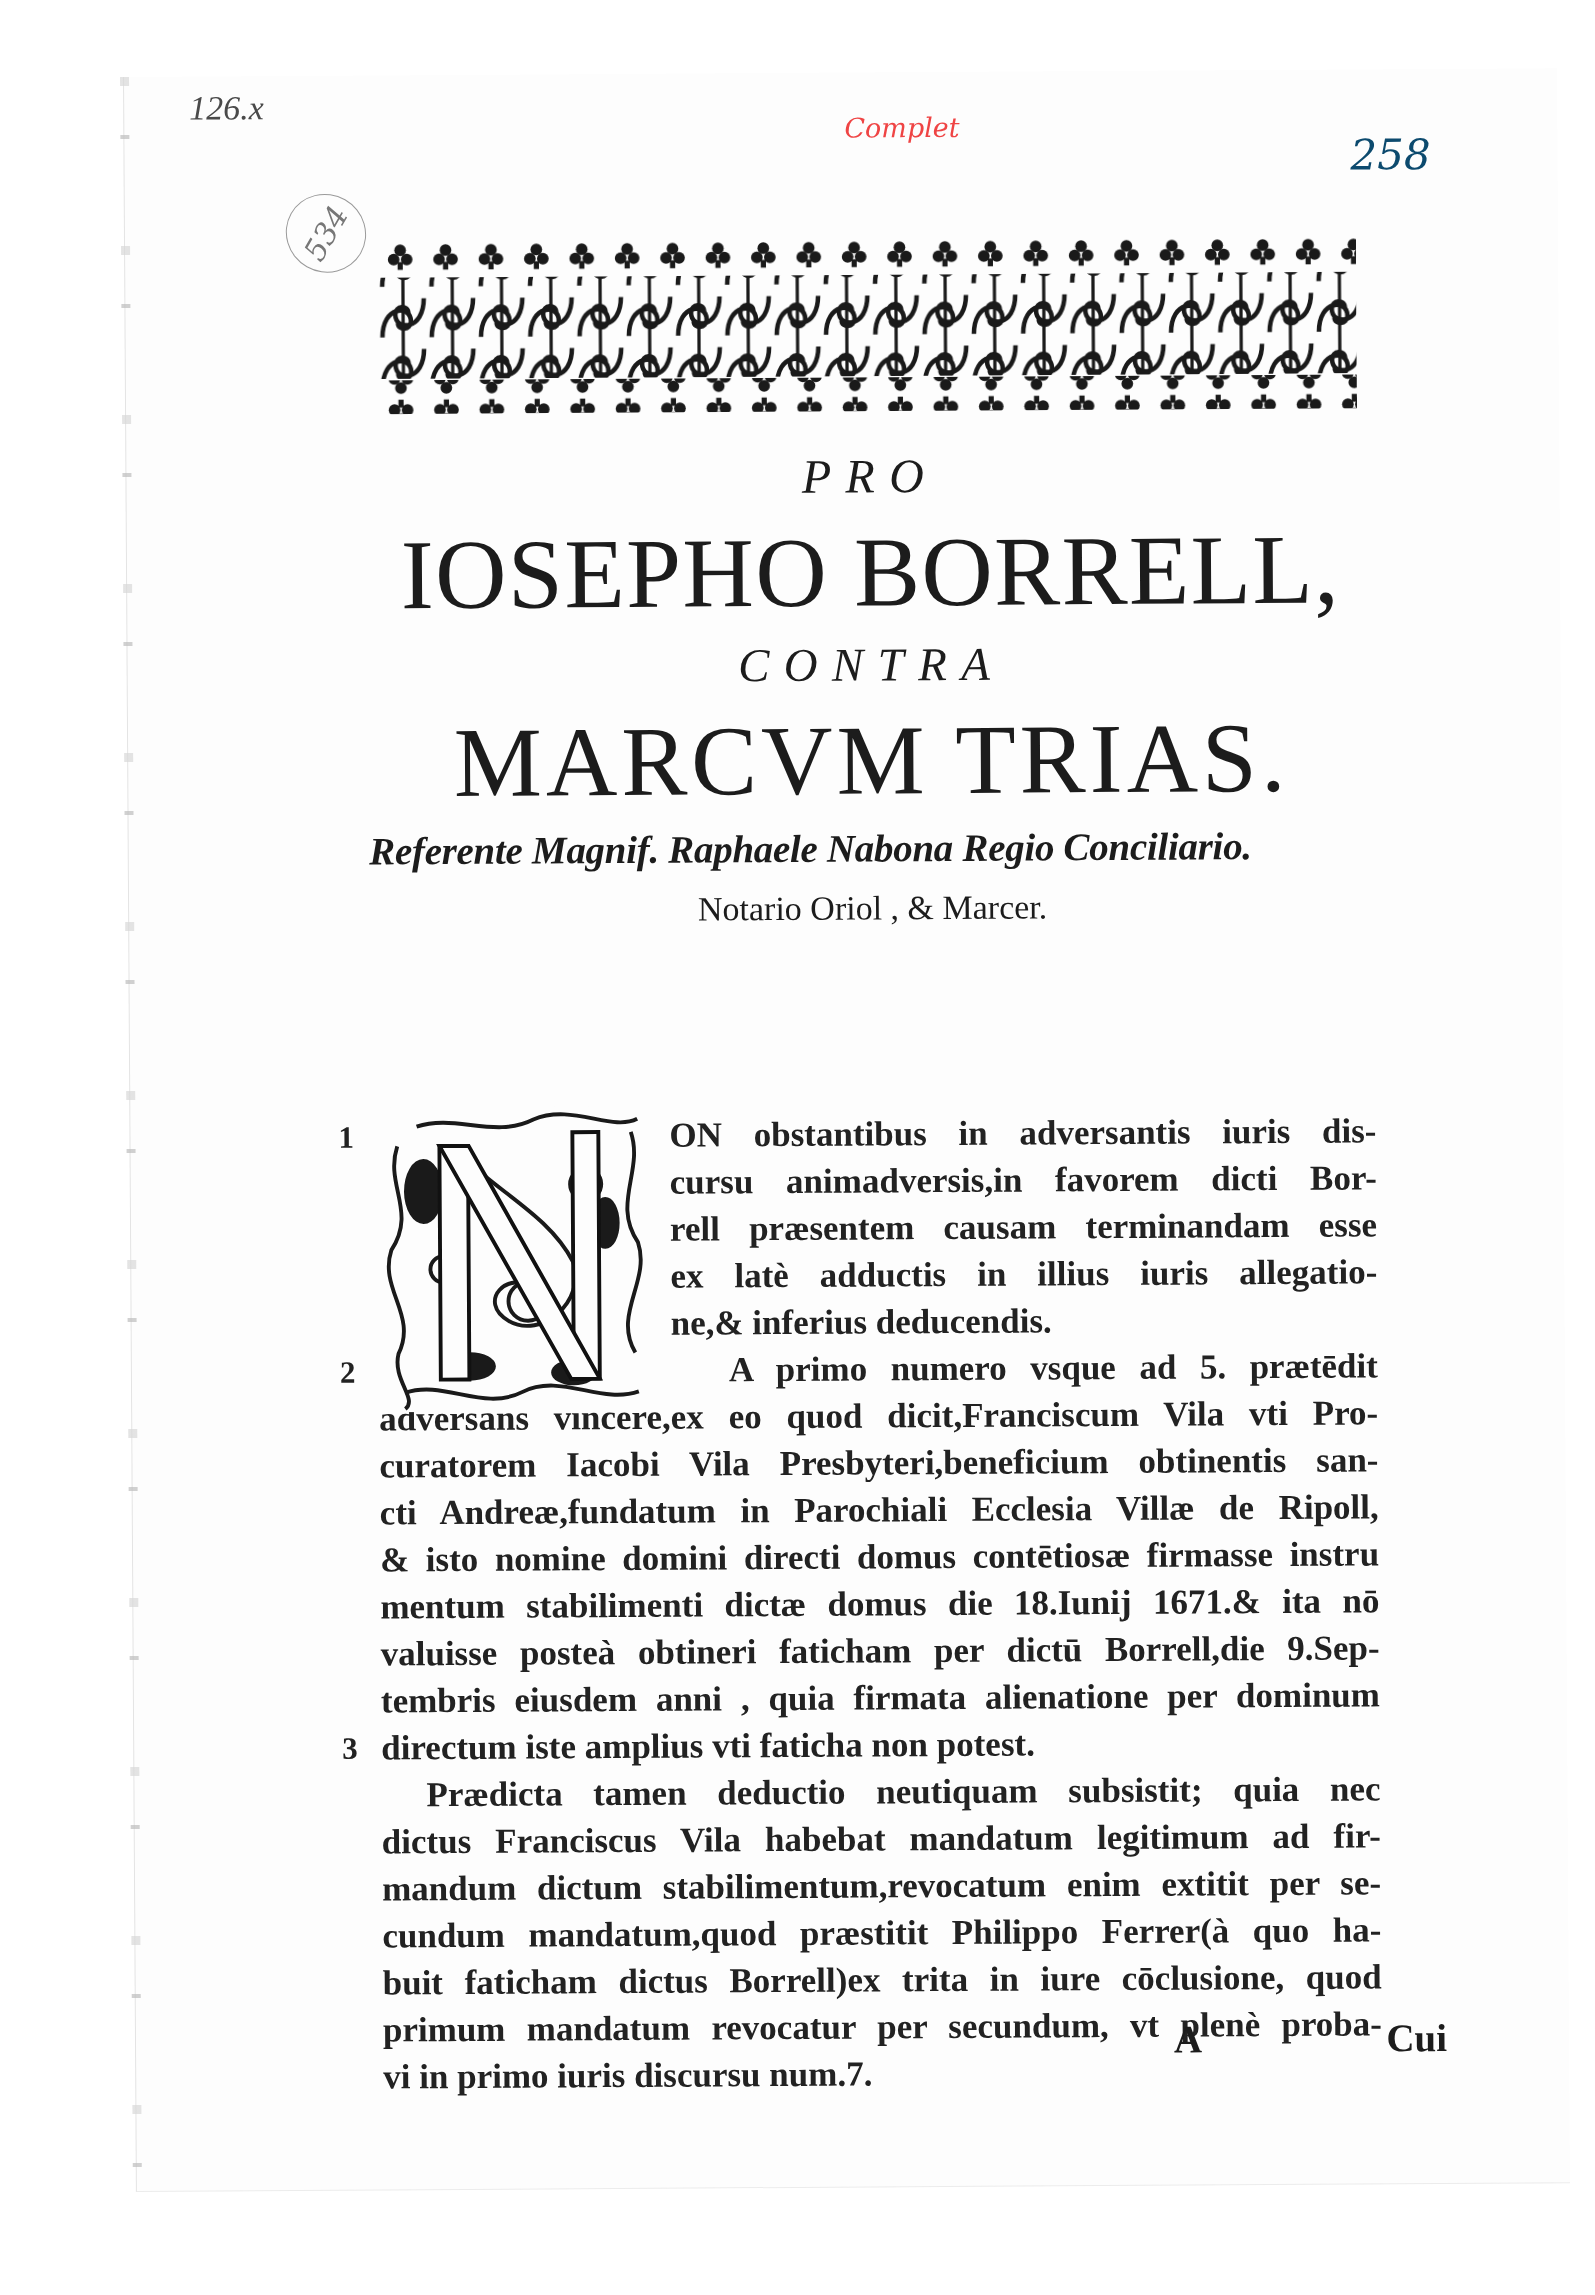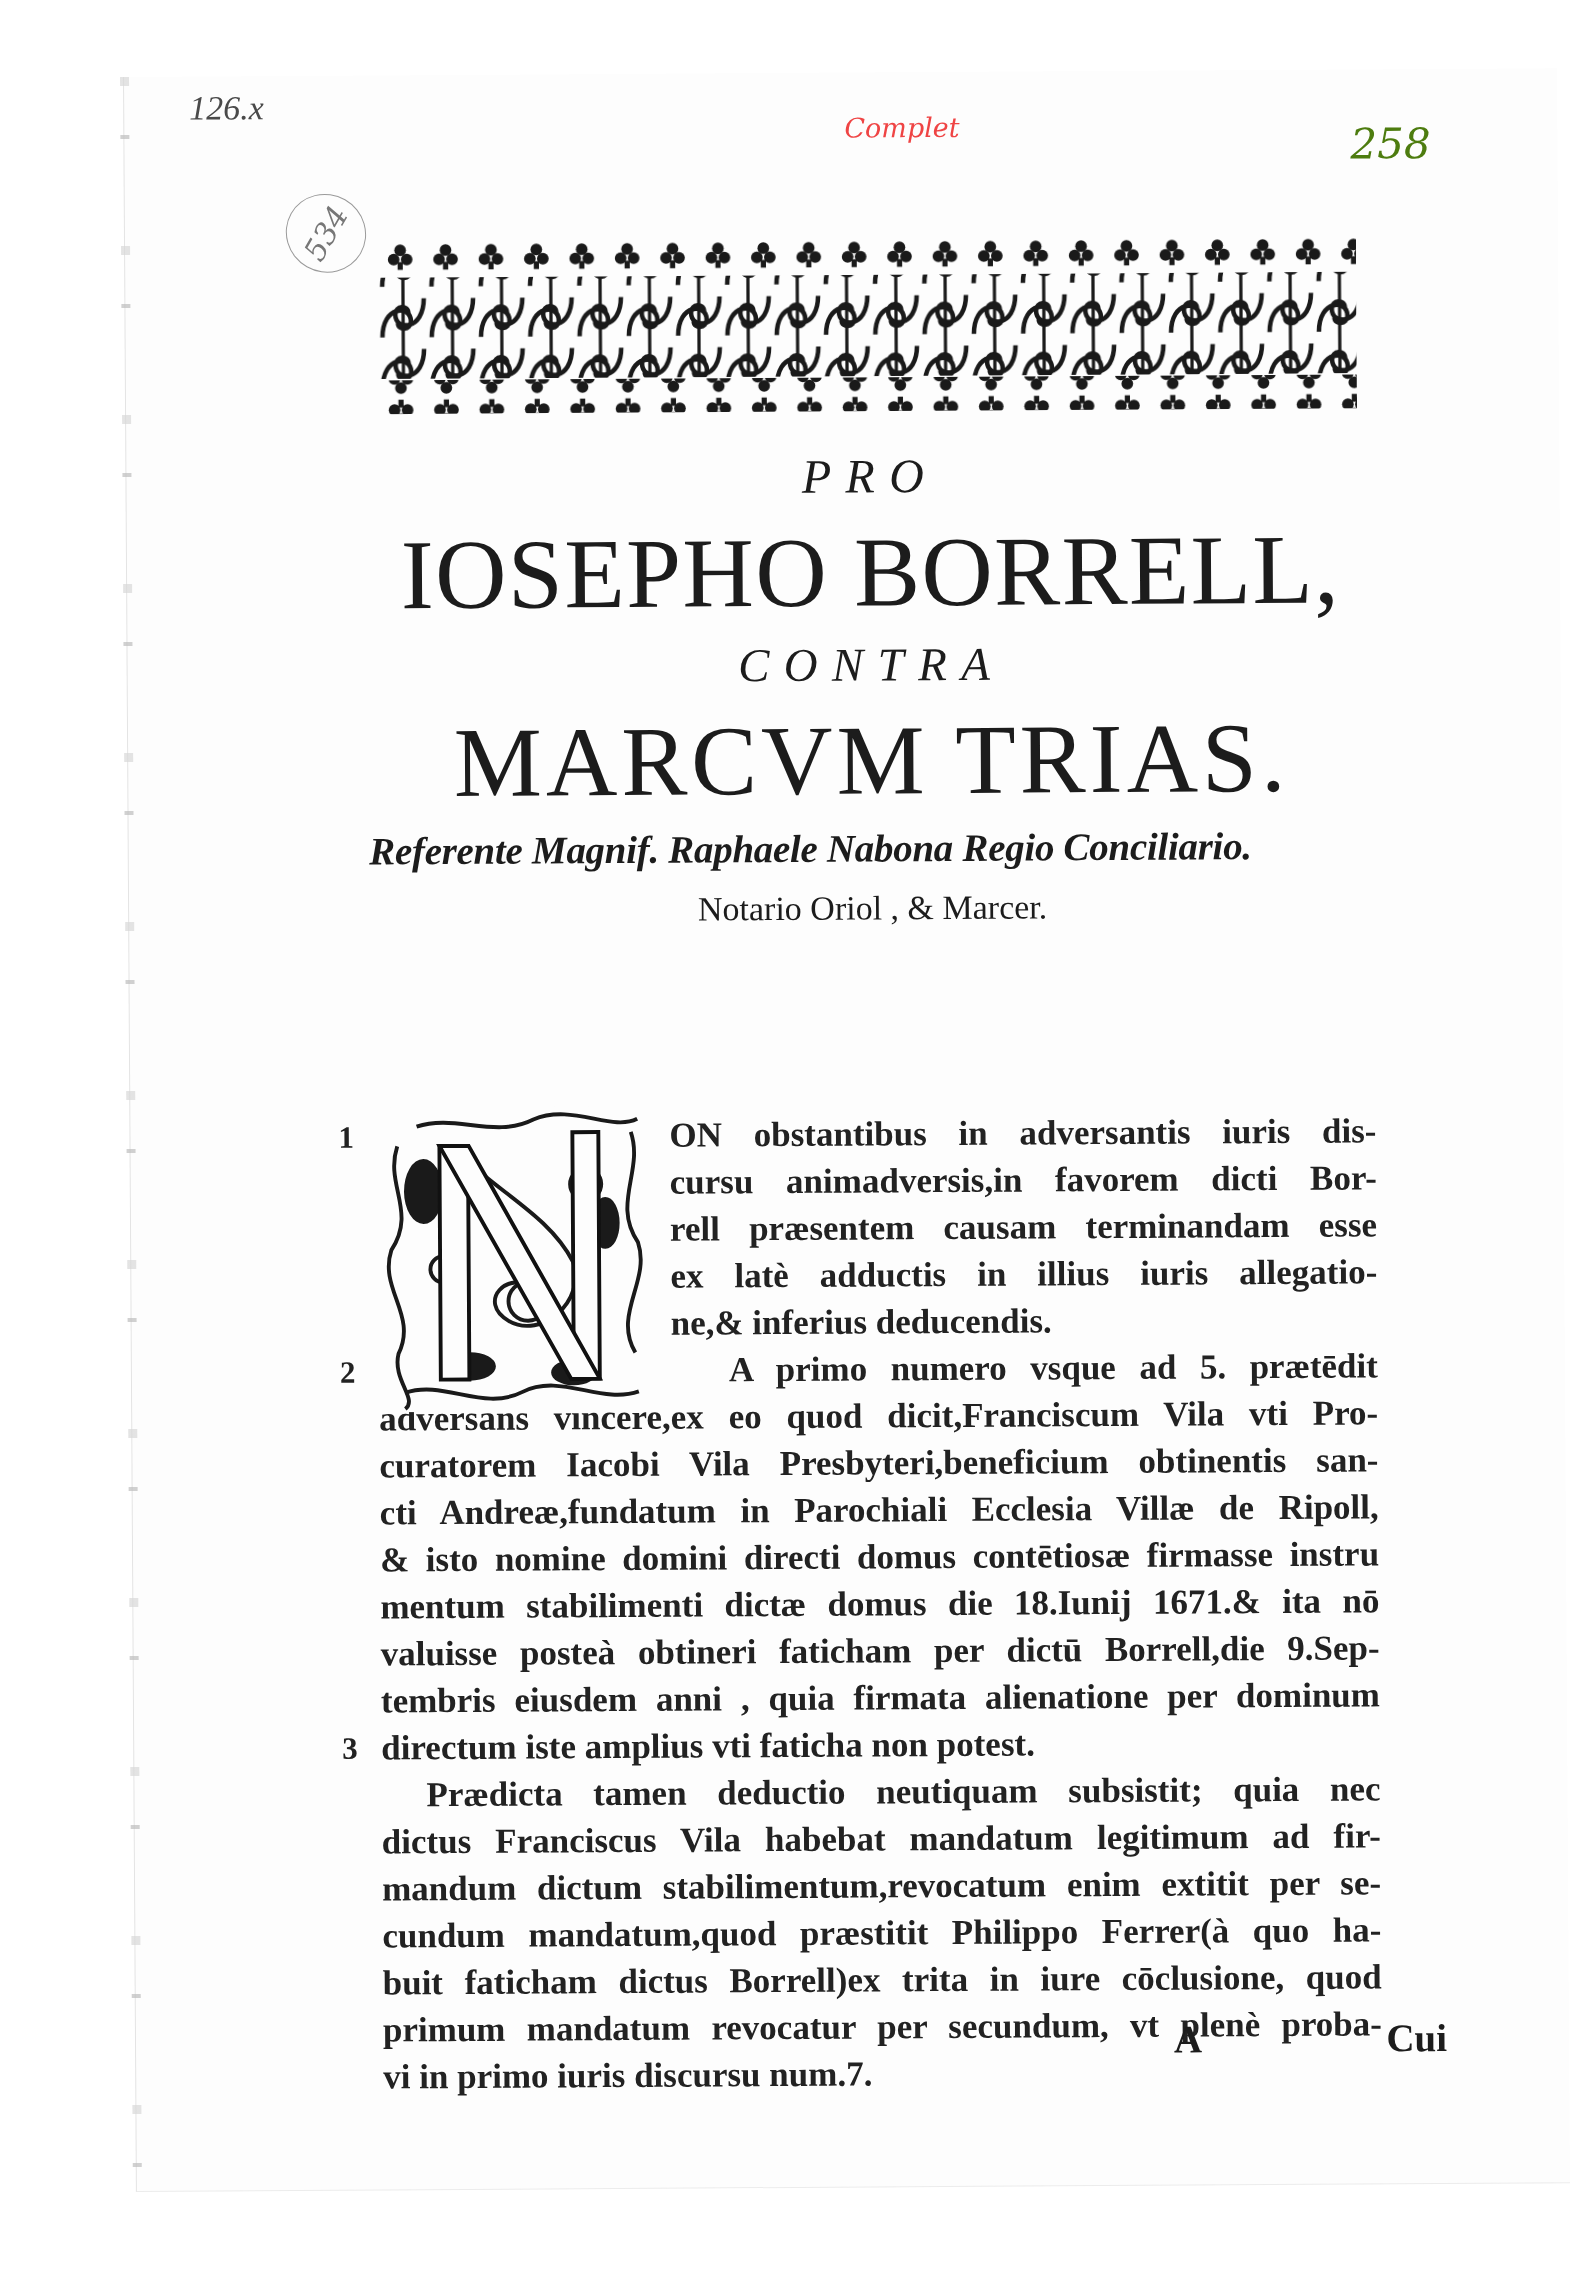--- a/index.html
+++ b/index.html
@@ -26,21 +26,21 @@
     opacity: .7;
   }
   .hand {
     position: absolute;
     font-family: "DejaVu Serif", serif;
     font-style: italic;
     color: #6e6e6e;
   }
   .hand-ref { left: 65px; top: 13px; font-size: 34px; color: #4a4a4a; font-family: Liberation Serif, serif; }
   .hand-complet { left: 720px; top: 40px; font-size: 27px; color: #ef4444; }
-  .hand-folio { left: 1226px; top: 50px; font-size: 42px; color: #4d7c0f; }
+  .hand-folio { left: 1226px; top: 61px; font-size: 42px; color: #0c4a6e; }
   .hand-circle {
     position: absolute; left: 162px; top: 117px;
     width: 78px; height: 81px; border: 1.3px solid #9a9a9a; border-radius: 50%;
     display: flex; align-items: center; justify-content: center;
     transform: rotate(-60deg);
     font-family: "DejaVu Serif", serif; font-style: italic; font-size: 30px; color: #777;
   }
 
   .ornament {
     position: absolute; left: 253px; top: 166px;

